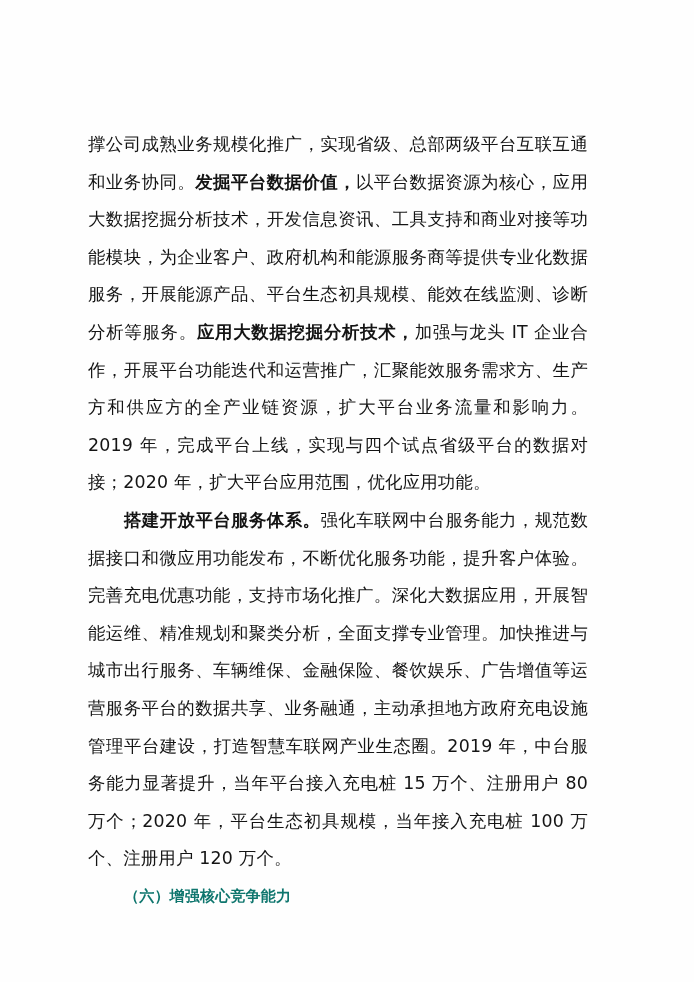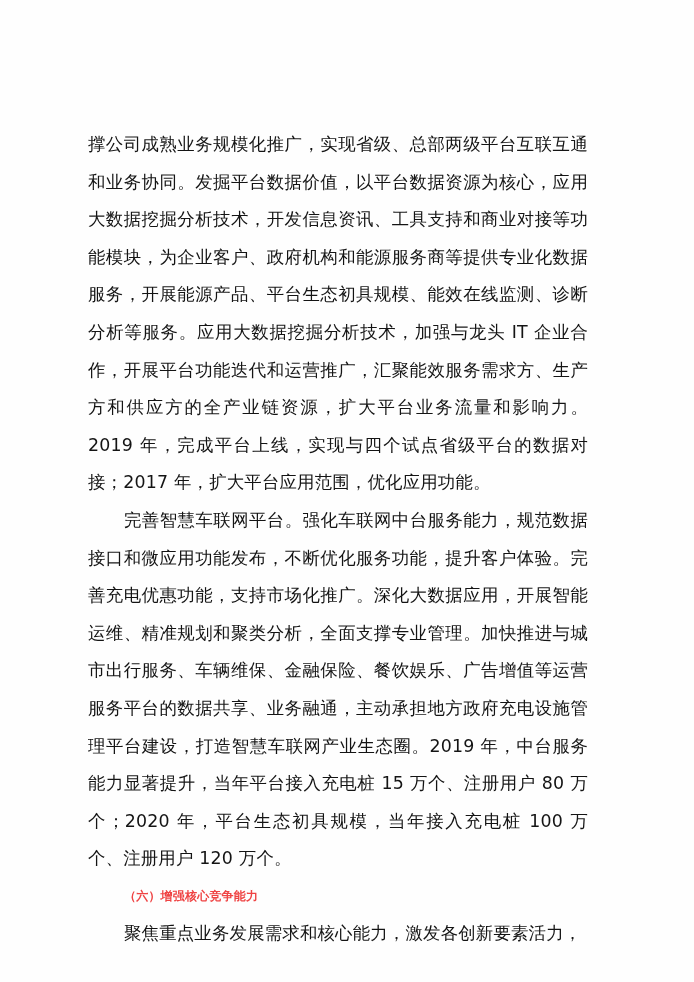--- a/index.html
+++ b/index.html
@@ -37,37 +37,36 @@
     text-align: justify;
     text-justify: inter-ideograph;
     letter-spacing: 0.2px;
     color: #141414;
     font-weight: 400;
   }
   p.indent {
     text-indent: 36px;
   }
   .b {
-    font-weight: normal;
+    font-weight: bold;
   }
   h3.heading {
     margin: 0;
-    font-size: 12px;
+    font-size: 15px;
     line-height: 37.6px;
     font-weight: bold;
     text-indent: 36px;
-    color: #ef4444;
+    color: #0f766e;
     letter-spacing: 0.2px;
   }
 </style>
 </head>
 <body>
 
 <div id="page">
   <div class="page-body">
 
-    <p class="para" id="p0"><span>撑公司成熟业务规模化推广，实现省级、总部两级平台互联互通和业务协同。</span><span class="b">发掘平台数据价值，</span><span>以平台数据资源为核心，应用大数据挖掘分析技术，开发信息资讯、工具支持和商业对接等功能模块，为企业客户、政府机构和能源服务商等提供专业化数据服务，开展能源产品、平台生态初具规模、能效在线监测、诊断分析等服务。</span><span class="b">应用大数据挖掘分析技术，</span><span>加强与龙头 IT 企业合作，开展平台功能迭代和运营推广，汇聚能效服务需求方、生产方和供应方的全产业链资源，扩大平台业务流量和影响力。2019 年，完成平台上线，实现与四个试点省级平台的数据对接；2017 年，扩大平台应用范围，优化应用功能。</span></p>
-    <p class="para indent" id="p1"><span class="b">完善智慧车联网平台。</span><span>强化车联网中台服务能力，规范数据接口和微应用功能发布，不断优化服务功能，提升客户体验。完善充电优惠功能，支持市场化推广。深化大数据应用，开展智能运维、精准规划和聚类分析，全面支撑专业管理。加快推进与城市出行服务、车辆维保、金融保险、餐饮娱乐、广告增值等运营服务平台的数据共享、业务融通，主动承担地方政府充电设施管理平台建设，打造智慧车联网产业生态圈。2019 年，中台服务能力显著提升，当年平台接入充电桩 15 万个、注册用户 80 万个；2020 年，平台生态初具规模，当年接入充电桩 100 万个、注册用户 120 万个。</span></p>
+    <p class="para" id="p0"><span>撑公司成熟业务规模化推广，实现省级、总部两级平台互联互通和业务协同。</span><span class="b">发掘平台数据价值，</span><span>以平台数据资源为核心，应用大数据挖掘分析技术，开发信息资讯、工具支持和商业对接等功能模块，为企业客户、政府机构和能源服务商等提供专业化数据服务，开展能源产品、平台生态初具规模、能效在线监测、诊断分析等服务。</span><span class="b">应用大数据挖掘分析技术，</span><span>加强与龙头 IT 企业合作，开展平台功能迭代和运营推广，汇聚能效服务需求方、生产方和供应方的全产业链资源，扩大平台业务流量和影响力。2019 年，完成平台上线，实现与四个试点省级平台的数据对接；2020 年，扩大平台应用范围，优化应用功能。</span></p>
+    <p class="para indent" id="p1"><span class="b">搭建开放平台服务体系。</span><span>强化车联网中台服务能力，规范数据接口和微应用功能发布，不断优化服务功能，提升客户体验。完善充电优惠功能，支持市场化推广。深化大数据应用，开展智能运维、精准规划和聚类分析，全面支撑专业管理。加快推进与城市出行服务、车辆维保、金融保险、餐饮娱乐、广告增值等运营服务平台的数据共享、业务融通，主动承担地方政府充电设施管理平台建设，打造智慧车联网产业生态圈。2019 年，中台服务能力显著提升，当年平台接入充电桩 15 万个、注册用户 80 万个；2020 年，平台生态初具规模，当年接入充电桩 100 万个、注册用户 120 万个。</span></p>
     <h3 class="heading" id="h0">（六）增强核心竞争能力</h3>
-    <p class="para indent" id="p2"><span>聚焦重点业务发展需求和核心能力，激发各创新要素活力，</span></p>
 
   </div>
 </div>
 
 </body></html>

